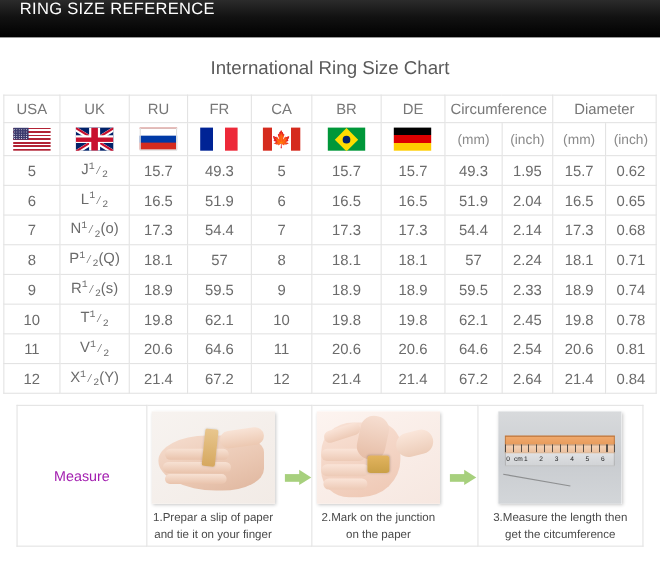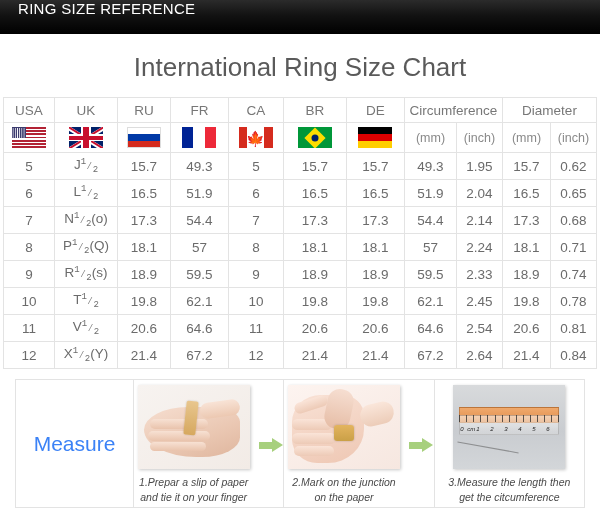--- a/index.html
+++ b/index.html
@@ -21,21 +21,21 @@
     font-size: 15px;
     letter-spacing: 0.3px;
     padding-left: 18px;
     white-space: nowrap;
   }
 
   
   #chart-title {
     text-align: center;
     color: #5a5a5a;
-    font-size: 26px;
+    font-size: 17px;
     padding-top: 18px;
     padding-bottom: 14px;
     font-weight: 400;
   }
 
   
   #size-table {
     width: 570px;
     margin: 0 auto;
     border-collapse: collapse;
@@ -145,26 +145,26 @@
     border-collapse: collapse;
     table-layout: fixed;
   }
   #measure-table td {
     border: 1px solid #e3e3e3;
     vertical-align: middle;
     text-align: center;
     height: 128px;
   }
   #measure-label {
-    color: #3b82f6;
-    font-size: 21px;
+    color: #a21caf;
+    font-size: 13px;
     width: 118px;
   }
   td.step-cell { padding: 4px 2px 2px; }
-  .step-wrap { display:flex; align-items:center; justify-content:center;font-style:italic; }
+  .step-wrap { display:flex; align-items:center; justify-content:center; }
   .step-inner { display:flex; flex-direction:column; align-items:center; }
 
   .photo { width: 112px; height: 84px; position: relative;
            box-shadow: 1px 1px 3px rgba(0,0,0,0.22); overflow: hidden; }
 
   
   .photo-1 { background: linear-gradient(145deg,#f7f3f0 0%,#f2ebe6 100%); }
   .photo-1 .palm { position:absolute; left:6px; top:22px; width:96px; height:50px;
       background: linear-gradient(160deg,#f6ded0 0%,#eac7b2 60%,#dfb69e 100%);
       border-radius: 46% 30% 40% 55%; }

